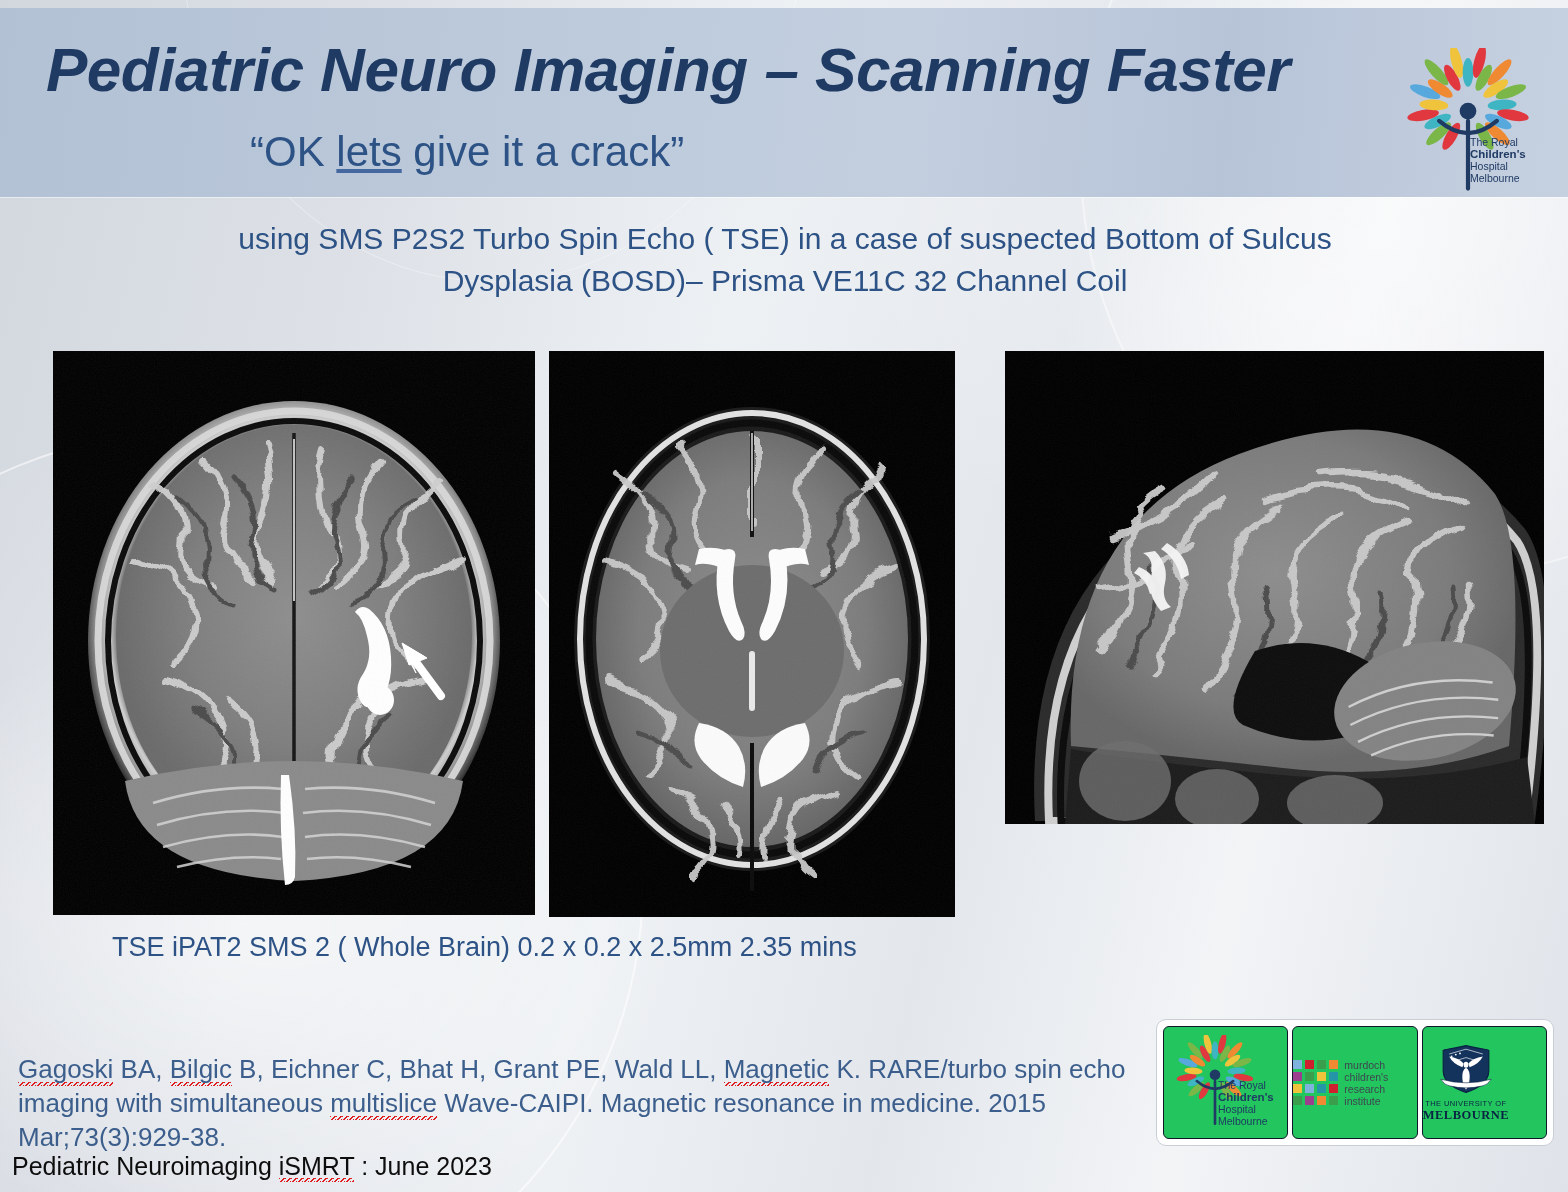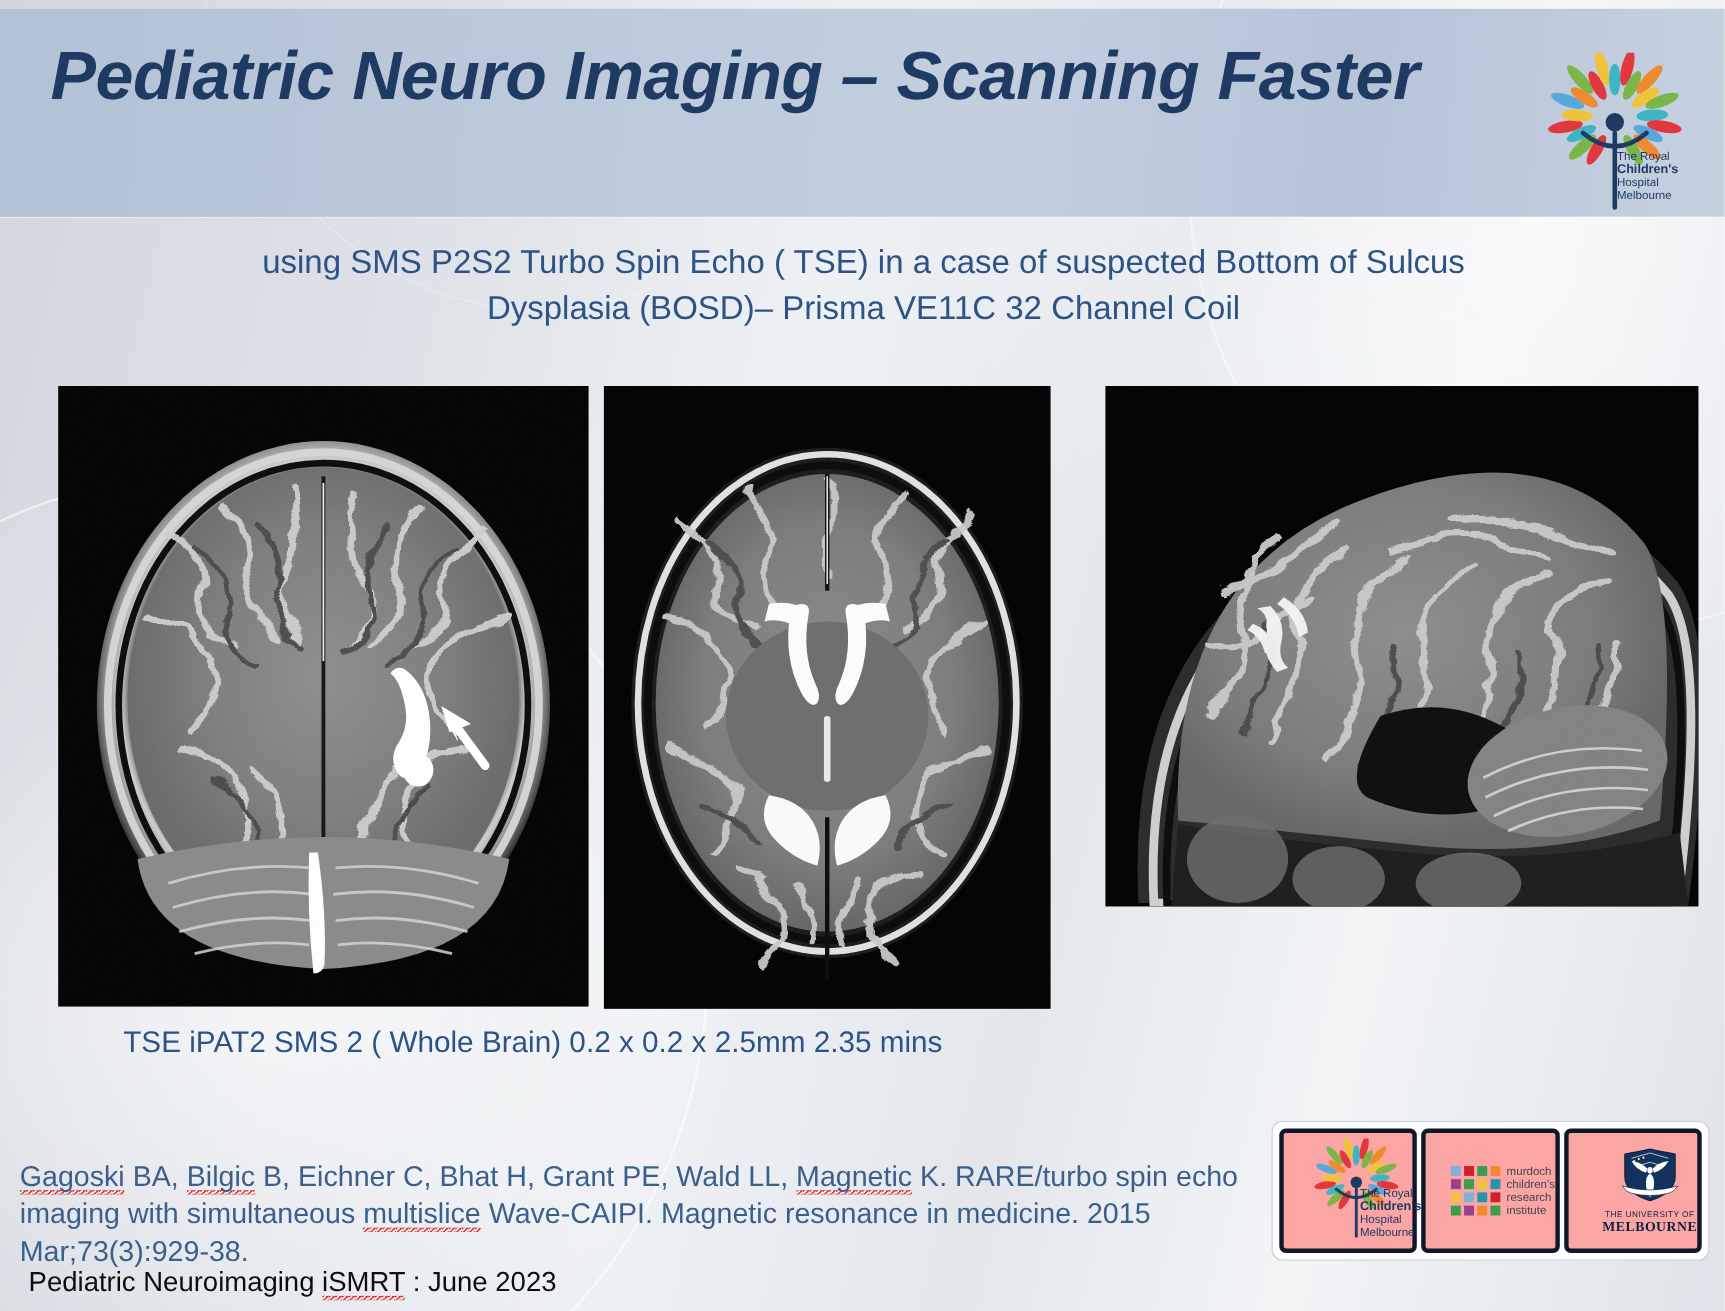--- a/index.html
+++ b/index.html
@@ -117,21 +117,21 @@
     background-image:
       repeating-linear-gradient(135deg,
         #e02020 0 1.4px, rgba(0,0,0,0) 1.4px 3px);
     background-repeat: repeat-x;
     background-size: 6px 4px;
     background-position: 0 100%;
     padding-bottom: 2px;
   }
   .footer-line {
     position: absolute;
-    left: 26px; top: 1152px;
+    left: 12px; top: 1152px;
     font-size: 25px;
     color: #0d0d0d;
     white-space: nowrap;
   }
 
   
   .logo-strip {
     position: absolute;
     left: 1156px; top: 1019px;
     width: 398px; height: 127px;
@@ -139,27 +139,27 @@
     border-radius: 10px;
     border: 1px solid #c9ced6;
     display: flex;
     align-items: stretch;
     padding: 6px;
     box-sizing: border-box;
     gap: 4px;
   }
   .logo-cell {
     flex: 1;
-    background: #fca5a5;
-    border: 4px solid #0f172a;
+    background: #22c55e;
+    border: 1px solid #0f172a;
     border-radius: 6px;
     position: relative;
     display: flex;
     align-items: center;
-    justify-content: flex-end;
+    justify-content: flex-start;
   }
   
   .mcri-wrap { display:flex; align-items:center; gap:6px; }
   .mcri-grid { display:grid; grid-template-columns: repeat(4, 9px); grid-auto-rows: 9px; gap: 3px; }
   .mcri-grid i { display:block; width:9px; height:9px; }
   .mcri-text { font-size: 10.5px; line-height: 12px; color:#3f4650; }
   
   .unimelb { text-align:center; color:#0b2343; }
   .unimelb .tiny { font-size: 7.5px; letter-spacing: .4px; }
   .unimelb .big  { font-size: 12.5px; font-weight: 700; letter-spacing: .5px; font-family:"Liberation Serif", serif;}
@@ -174,20 +174,23 @@
 <div id="slide">
 
   <div class="swoosh sw1"></div>
   <div class="swoosh sw2"></div>
   <div class="swoosh sw3"></div>
 
   <div class="header-band"></div>
 
   <div class="title-main">Pediatric Neuro Imaging – Scanning Faster</div>
 
+  <div class="title-sub">
+    <span>“OK </span><u>lets</u><span> give it a crack”</span>
+  </div>
 
   <div class="rch-logo header">
     <svg viewBox="0 0 200 200" width="152" height="152">
       <g>
 
         <g transform="translate(100,78)">
           <g transform="rotate(-150)">
               <ellipse cx="0" cy="-44" rx="7" ry="20" fill="#e0383e"></ellipse>
             </g>
           <g transform="rotate(-132)">

